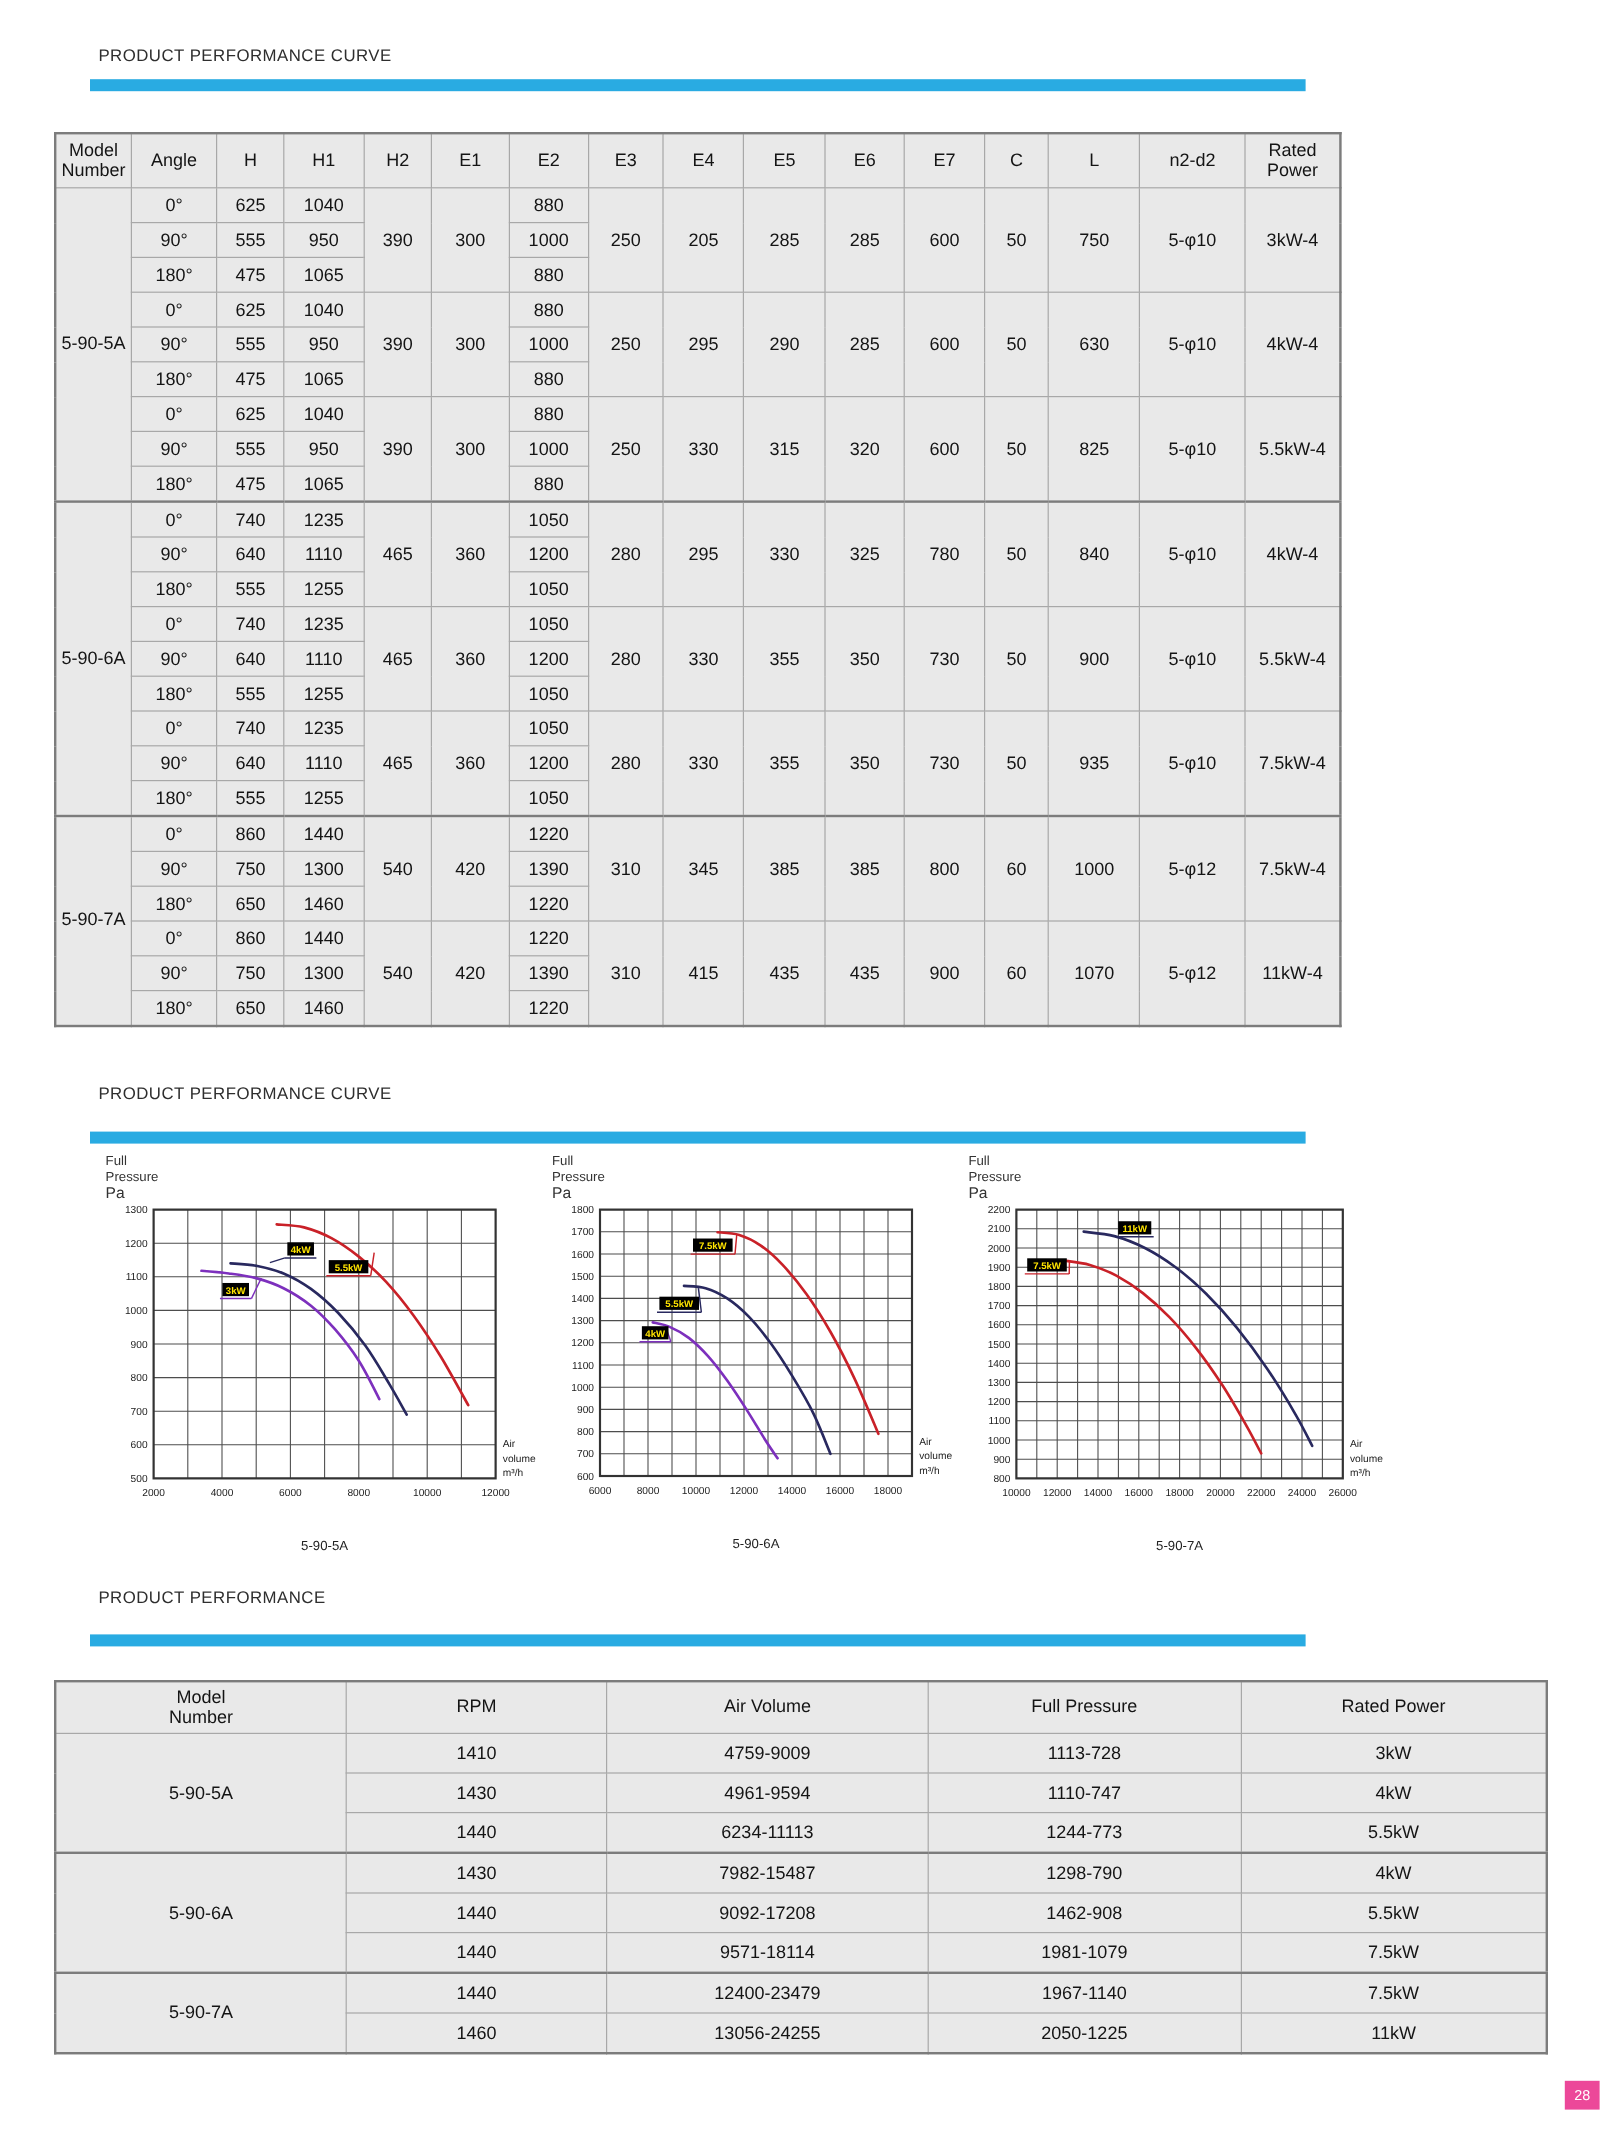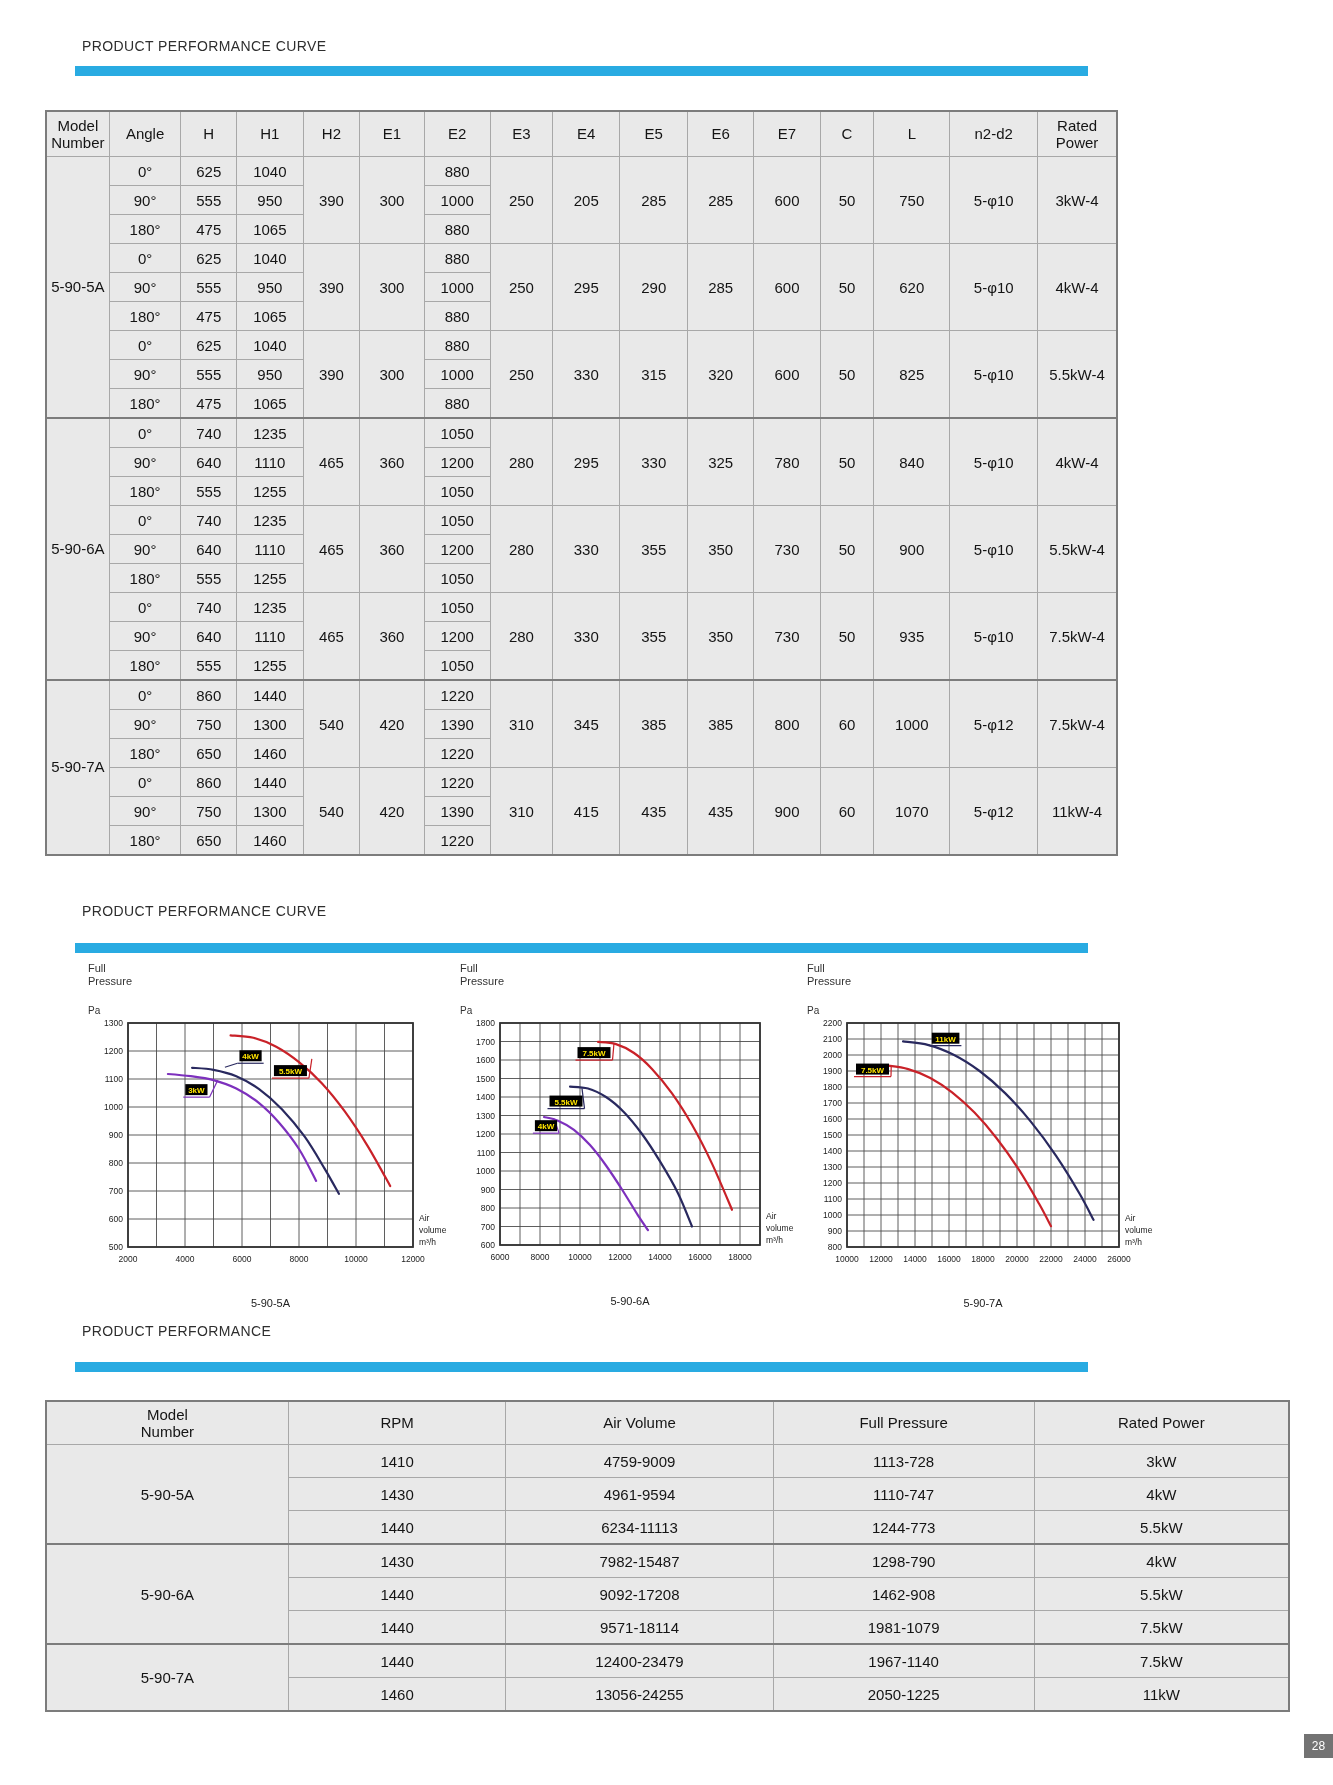--- a/index.html
+++ b/index.html
@@ -12,32 +12,32 @@
   .dim-wrap th,.dim-wrap td{border:1px solid #a8a8a8;text-align:center;vertical-align:middle;font-size:15px;font-weight:normal;color:#141414;padding:0;}
   .dim-wrap th{height:44px;white-space:pre-line;line-height:1.15;}
   .dim-wrap td{height:28px;}
   .dim-wrap table{border:2px solid #7c7c7c;}
   .dim-wrap tr.group-top td{border-top:2px solid #7c7c7c;}
   .dim-wrap td.model-col{font-size:15px;width:62px;word-break:break-word;line-height:1.25;}
   
   .charts-row{position:absolute;left:80px;top:962px;width:1075px;display:flex;justify-content:space-between;}
   .chart-block{display:block;}
   .chart-head{margin-left:8px;width:78px;text-align:left;font-size:11px;color:#333;line-height:1.15;}
-  .chart-head .unit{font-size:10px;margin-top:18px;color:#333;}
+  .chart-head .unit{font-size:13px;margin-top:0;color:#333;}
   .chart-model{text-align:center;font-size:11px;color:#222;margin-top:16px;}
   
   .param-wrap{position:absolute;left:45px;top:1400px;width:1245px;}
   .param-wrap table{width:100%;border-collapse:collapse;background:#e9e9e9;table-layout:fixed;}
   .param-wrap th,.param-wrap td{border:1px solid #a8a8a8;text-align:center;vertical-align:middle;font-size:15px;font-weight:normal;color:#141414;padding:0;}
   .param-wrap th{height:42px;white-space:pre-line;line-height:1.15;}
   .param-wrap td{height:32px;}
   .param-wrap table{border:2px solid #7c7c7c;}
   .param-wrap tr.group-top td{border-top:2px solid #7c7c7c;}
   
-  .page-num{position:absolute;right:0;top:1734px;width:29px;height:24px;background:#737373;color:#fff;font-size:12px;display:flex;align-items:center;justify-content:center;}
+  .page-num{position:absolute;right:0;top:1734px;width:29px;height:24px;background:#ec4899;color:#fff;font-size:12px;display:flex;align-items:center;justify-content:center;}
 </style>
 </head>
 <body>
 
 <div class="section-title" style="top:38px">PRODUCT PERFORMANCE CURVE</div>
 <div class="accent-bar" style="top: 66px; background: rgb(41, 171, 226);"></div>
 
 <div class="dim-wrap">
     <table>
       <colgroup>
@@ -117,21 +117,21 @@
           <td>1040</td>
           <td rowspan="3">390</td>
           <td rowspan="3">300</td>
           <td>880</td>
           <td rowspan="3">250</td>
           <td rowspan="3">295</td>
           <td rowspan="3">290</td>
           <td rowspan="3">285</td>
           <td rowspan="3">600</td>
           <td rowspan="3">50</td>
-          <td rowspan="3">620</td>
+          <td rowspan="3">630</td>
           <td rowspan="3">5-φ10</td>
           <td rowspan="3">4kW-4</td>
         </tr>
         <tr>
           <td>90°</td>
           <td>555</td>
           <td>950</td>
           <td>1000</td>
         </tr>
         <tr>

